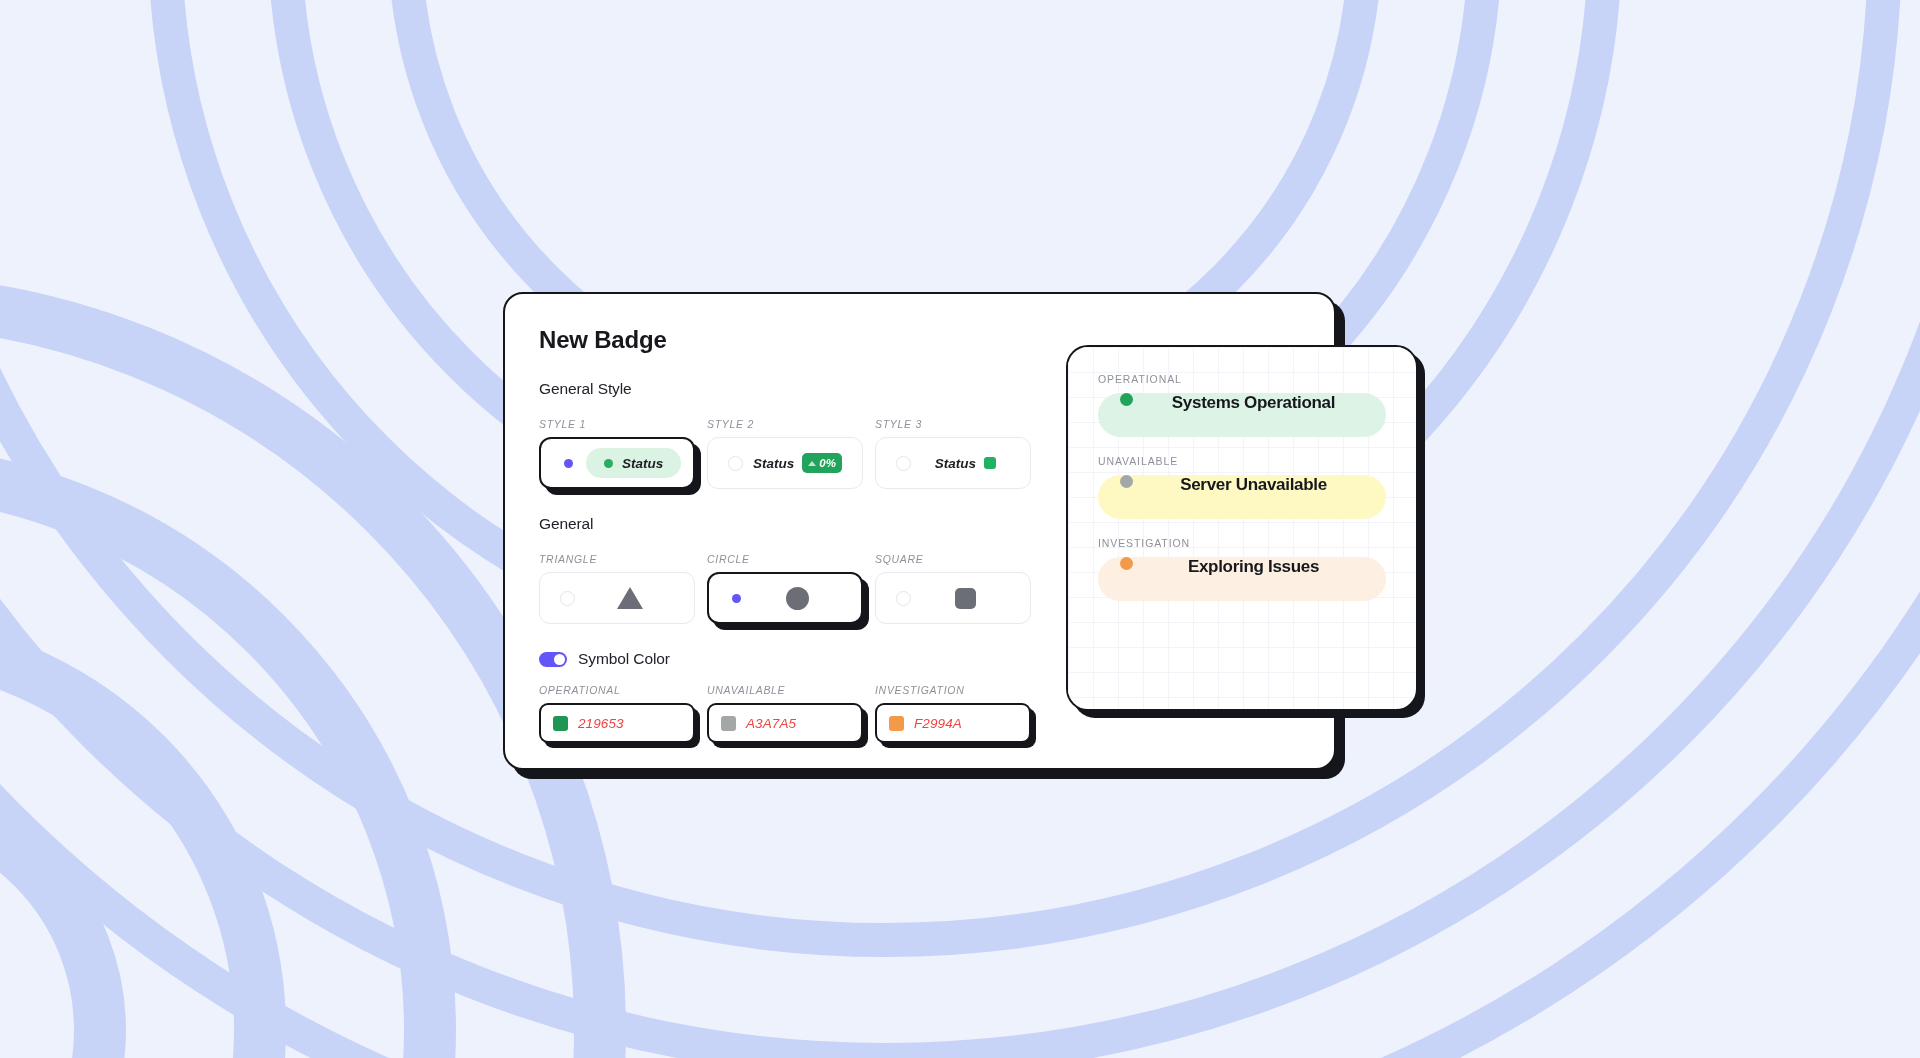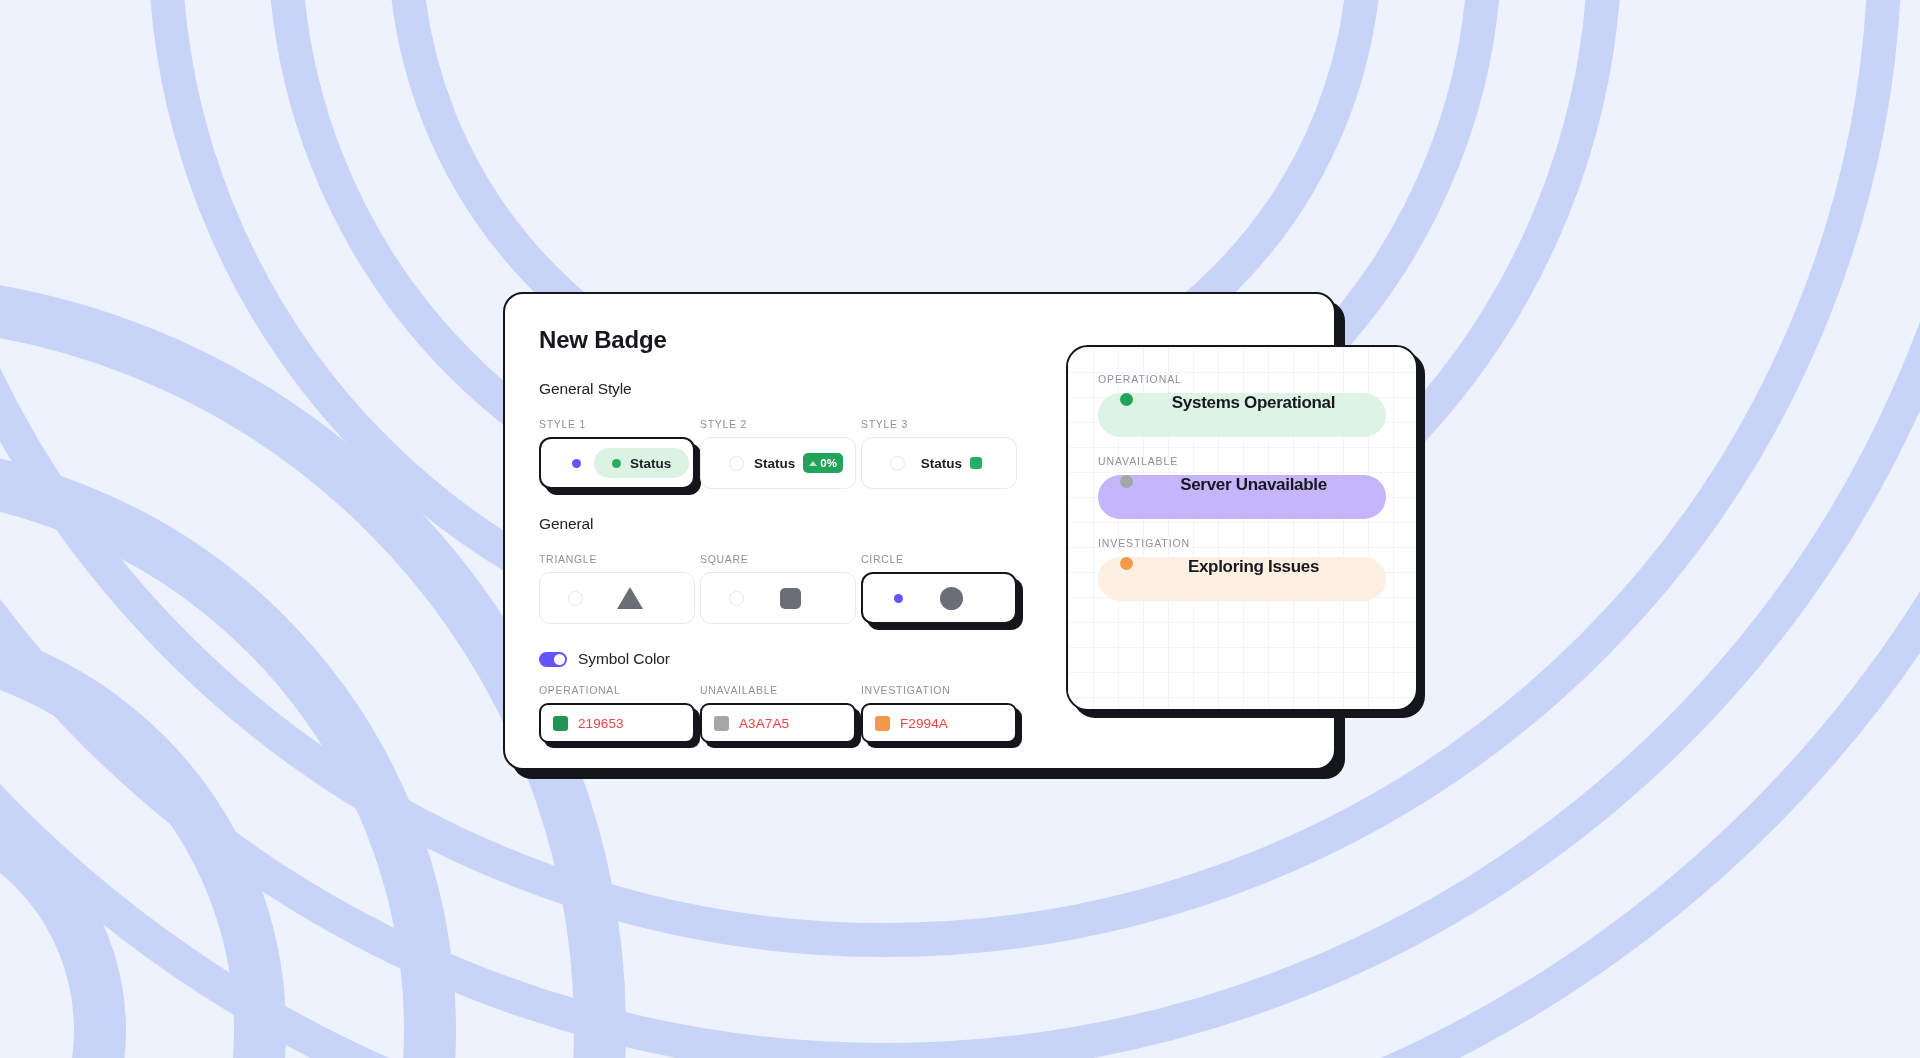--- a/index.html
+++ b/index.html
@@ -58,34 +58,35 @@
     font-size: 10.5px;
     letter-spacing: 0.7px;
     color: #8e9199;
     text-transform: uppercase;
     margin-bottom: 7px;
     font-weight: 500;
   }
 
   .col-row {
     display: flex;
-    gap: 5px;
+    gap: 12px;
     margin-top: 20px;
+    font-style: italic;
   }
   .col { width: 156px; }
 
   
   .opt-box {
     height: 52px;
     border: 1.2px solid #e9eaee;
     border-radius: 11px;
     background: #fff;
     display: flex;
     align-items: center;
-    padding: 0 28px;
+    padding: 0 20px;
     gap: 10px;
     position: relative;
   }
   .opt-box.selected {
     border: 2.5px solid #15161c;
     border-radius: 12px;
     box-shadow: 6px 6px 0 0 #15161c;
   }
 
   .radio {
@@ -341,35 +342,35 @@
       <div class="field-label">TRIANGLE</div>
       <div class="opt-box">
         <span class="radio"></span>
         <span class="opt-content">
           <span class="tri"></span>
         </span>
       </div>
     </div>
 
     <div class="col">
+      <div class="field-label">CIRCLE</div>
+      <div class="opt-box selected">
+        <span class="radio on"></span>
+        <span class="opt-content">
+          <span class="circ"></span>
+        </span>
+      </div>
+    </div>
+
+    <div class="col">
       <div class="field-label">SQUARE</div>
       <div class="opt-box">
         <span class="radio"></span>
         <span class="opt-content">
           <span class="sqr"></span>
-        </span>
-      </div>
-    </div>
-
-    <div class="col">
-      <div class="field-label">CIRCLE</div>
-      <div class="opt-box selected">
-        <span class="radio on"></span>
-        <span class="opt-content">
-          <span class="circ"></span>
         </span>
       </div>
     </div>
   </div>
 
   <div class="toggle-row">
     <span class="toggle">
       <span class="knob"></span>
     </span>
     <span class="toggle-label">Symbol Color</span>
@@ -410,21 +411,21 @@
     <div class="pv-group">
       <div class="pv-label">OPERATIONAL</div>
       <div class="pv-pill" style="background:#ddf3e5">
         <span class="pv-dot" style="background:#21a35a"></span>
         <span class="pv-text">Systems Operational</span>
       </div>
     </div>
 
     <div class="pv-group">
       <div class="pv-label">UNAVAILABLE</div>
-      <div class="pv-pill" style="background:#c4b5fd">
+      <div class="pv-pill" style="background:#fef9c3">
         <span class="pv-dot" style="background:#a3a7a5"></span>
         <span class="pv-text">Server Unavailable</span>
       </div>
     </div>
 
     <div class="pv-group">
       <div class="pv-label">INVESTIGATION</div>
       <div class="pv-pill" style="background:#fdf0e2">
         <span class="pv-dot" style="background:#f2994a"></span>
         <span class="pv-text">Exploring Issues</span>

